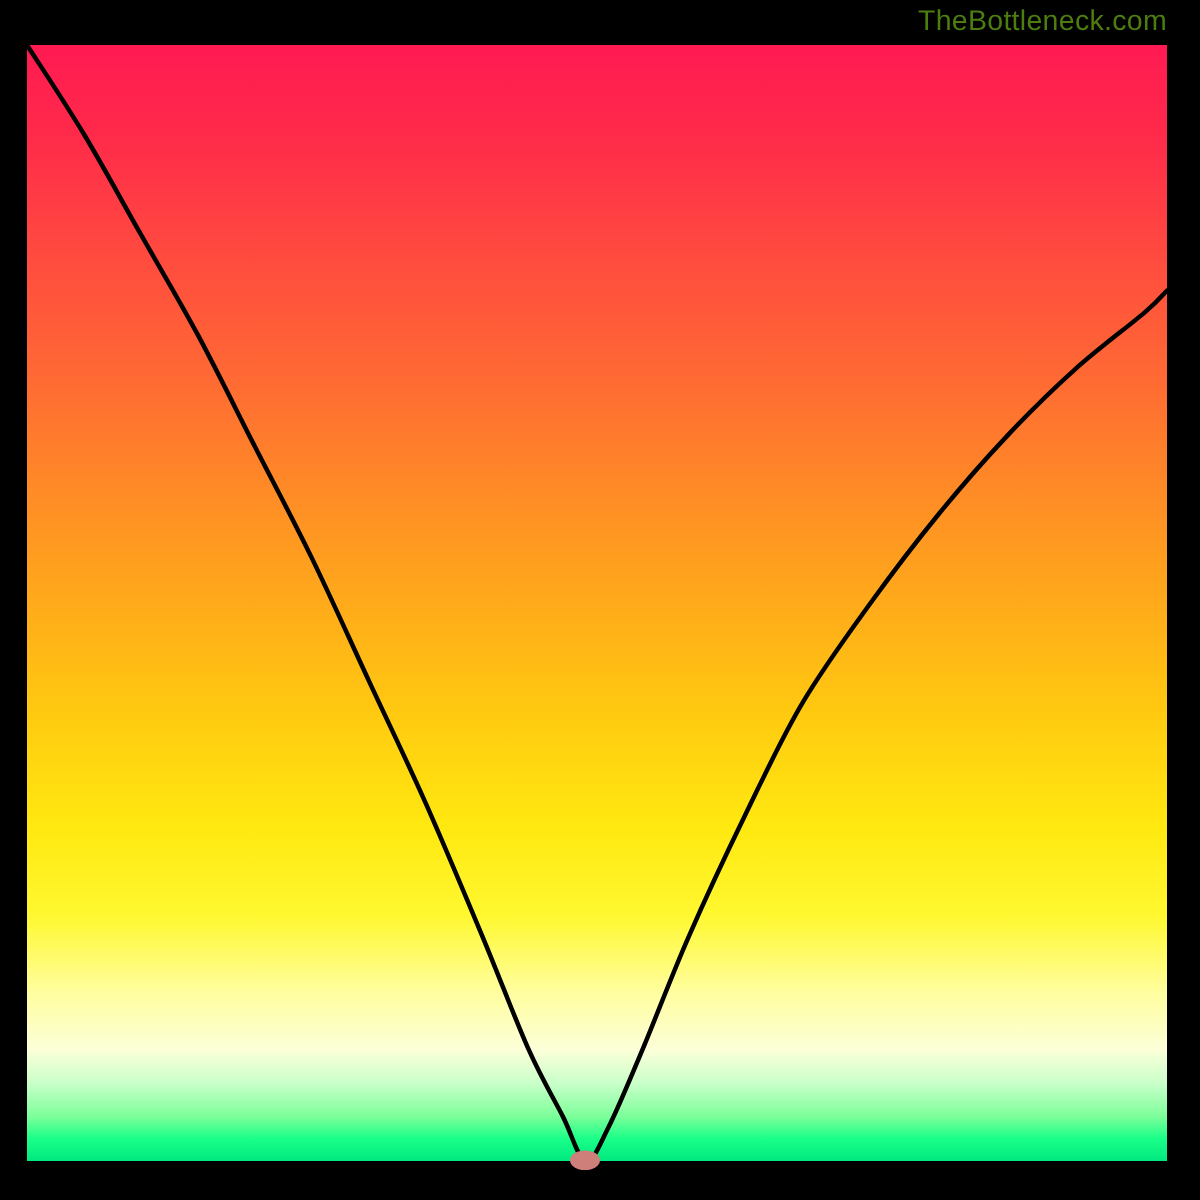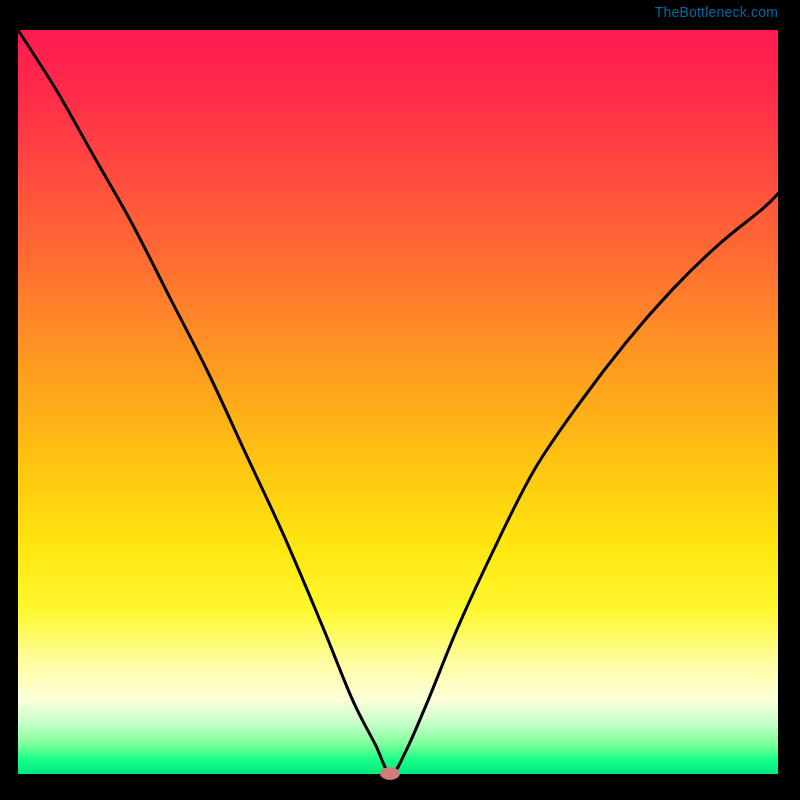--- a/index.html
+++ b/index.html
@@ -41,22 +41,22 @@
   .curve-svg {
     position: absolute;
     left: 0; top: 0;
     width: 100%; height: 100%;
   }
 
   .watermark {
     position: absolute;
     top: 4px;
     right: 22px;
-    color: #0369a1;
-    font-size: 14px;
+    color: #4d7c0f;
+    font-size: 19px;
     letter-spacing: 0.2px;
     font-weight: 400;
   }
 
   .marker {
     position: absolute;
     width: 20px;
     height: 13px;
     border-radius: 50% / 50%;
     background: #cf7f7a;

